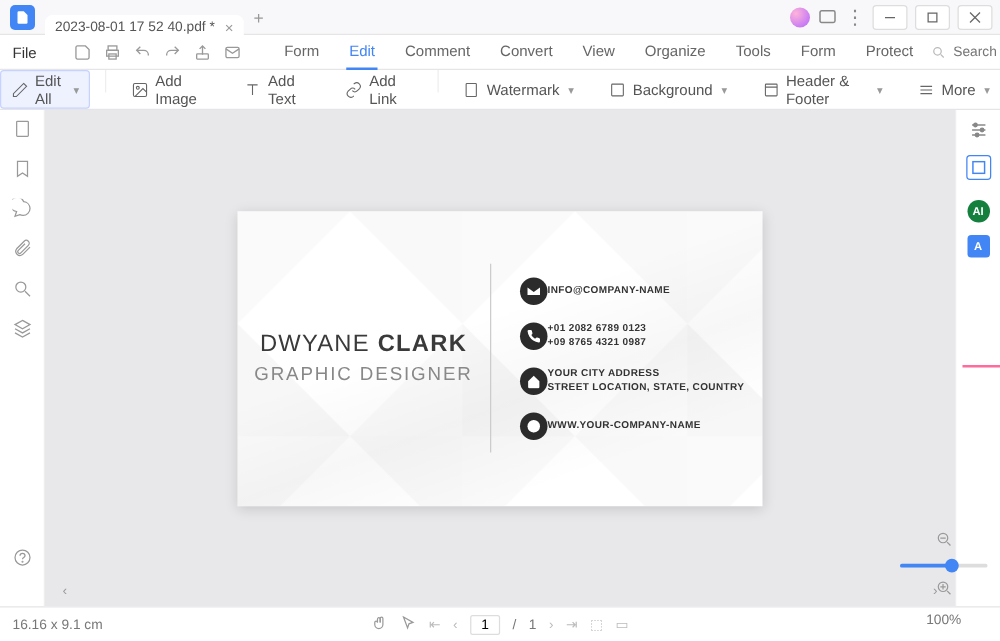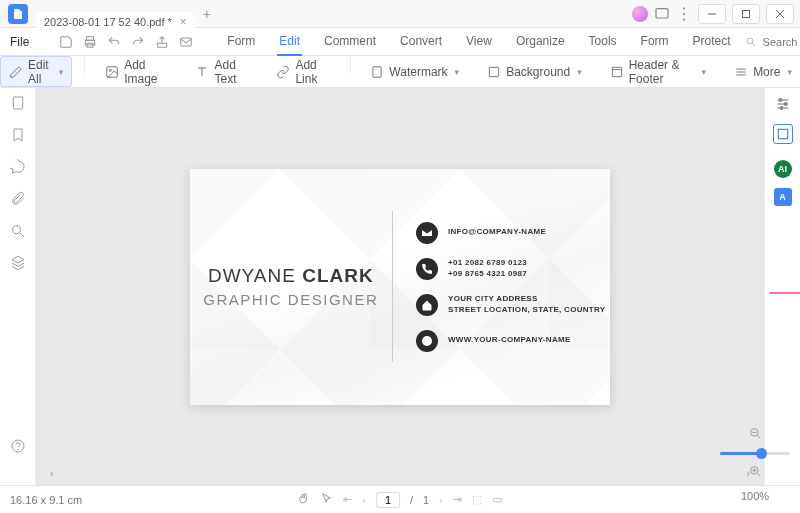--- a/index.html
+++ b/index.html
@@ -56,21 +56,21 @@
   linear-gradient(135deg, transparent 75%, rgba(0,0,0,0.02) 75%),
   linear-gradient(45deg, transparent 75%, rgba(0,0,0,0.025) 75%);
   background-size: 180px 180px; }
 .card-bg2 { position:absolute; inset:0; background: linear-gradient(160deg, rgba(255,255,255,0) 40%, rgba(0,0,0,0.03) 60%, rgba(255,255,255,0) 80%);}
 .card-left { position: absolute; left: 0; top: 0; width: 48%; height: 100%; display: flex; flex-direction: column; align-items: center; justify-content: center; }
 .card-name { font-size: 19px; letter-spacing: 1px; color: #3a3a3a; font-weight: 300; }
 .card-name .bold { font-weight: 700; }
 .card-title { font-size: 15px; letter-spacing: 1.5px; color: #888; margin-top: 4px; }
 .card-div { position: absolute; left: 48%; top: 18%; height: 64%; width: 1px; background: #ccc; }
 .card-right { position: absolute; right: 0; top: 0; width: 50%; height: 100%; display: flex; flex-direction: column; justify-content: center; gap: 14px; padding-left: 16px; }
-.contact-row { display: flex; align-items: center; gap: 10px; }
+.contact-row { display: flex; align-items: center; }
 .c-icon { width: 22px; height: 22px; border-radius: 50%; background: #2b2b2b; display: flex; align-items: center; justify-content: center; flex-shrink: 0; }
 .c-icon svg { width: 12px; height: 12px; fill: #fff; }
 .c-text { font-size: 8px; font-weight: 700; color: #333; letter-spacing: 0.3px; line-height: 1.3; }
 
 .sidebar-right { width: 36px; background: #fff; border-left: 1px solid #eee; display: flex; flex-direction: column; align-items: center; padding-top: 6px; gap: 10px; }
 .sr-btn { width: 20px; height: 20px; border-radius: 3px; display:flex; align-items:center; justify-content:center; cursor:pointer; }
 .sr-btn.active { border: 1.5px solid #4285f4; color:#4285f4; }
 .sr-ai { width: 18px; height:18px; border-radius:50%; background:#15803d; color:#fff; font-size:9px; font-weight:600; display:flex; align-items:center; justify-content:center; margin-top:6px;}
 .sr-tr { width: 18px; height:18px; border-radius:3px; background:#4285f4; color:#fff; font-size:9px; font-weight:600; display:flex; align-items:center; justify-content:center;}
 .pink-mark { position:absolute; right:0; top: 292px; width: 30px; height:2px; background:#ff6b9d; }

